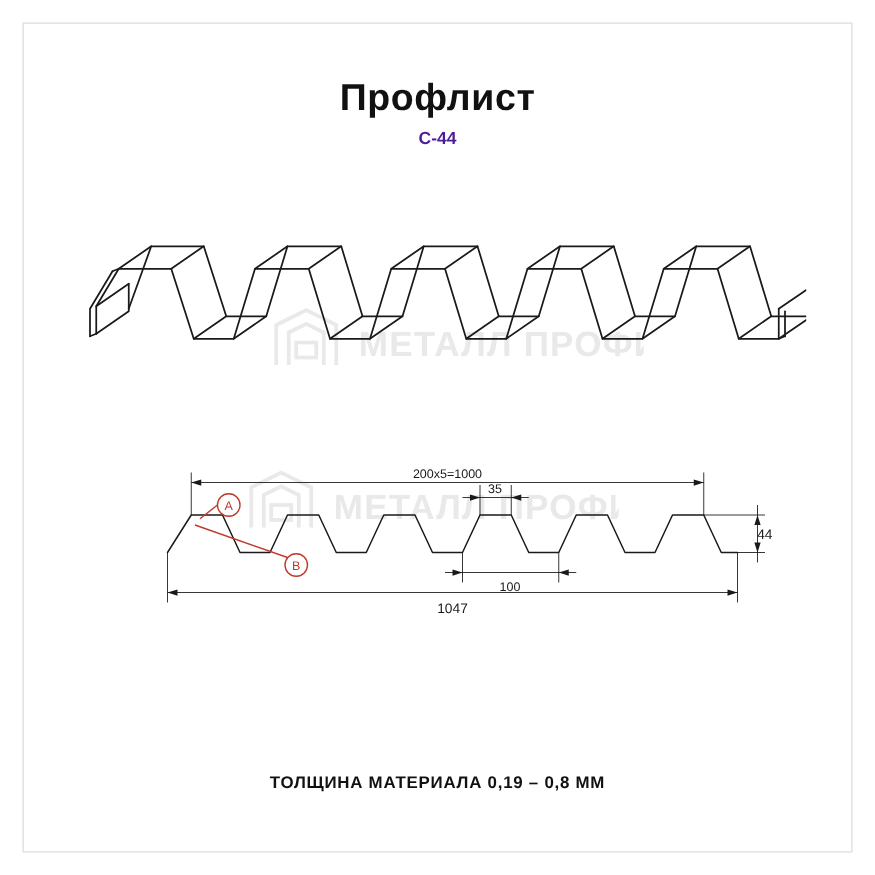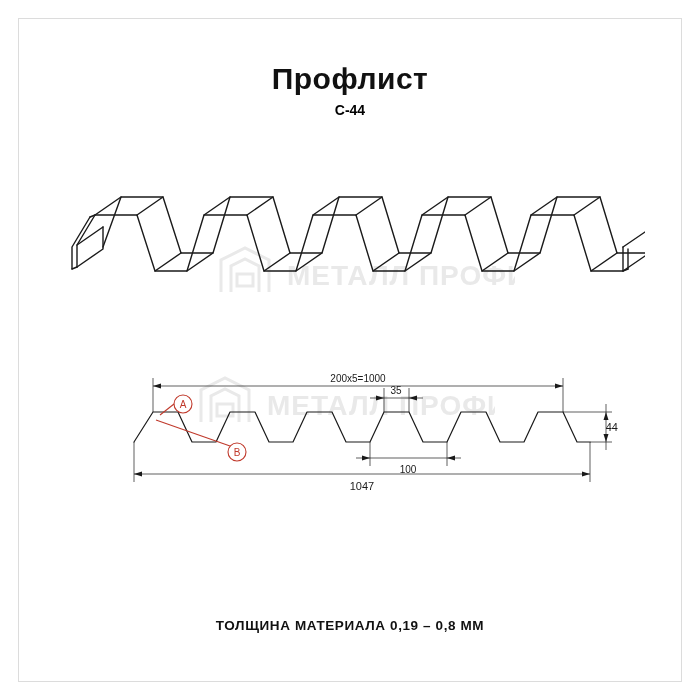--- a/index.html
+++ b/index.html
@@ -42,21 +42,21 @@
     color: #111111;
   }
   .subtitle {
     position: absolute;
     top: 102px;
     left: 0;
     width: 700px;
     text-align: center;
     font-size: 14px;
     font-weight: bold;
-    color: #000000;
+    color: #4c1d95;
   }
   .footer {
     position: absolute;
     top: 618px;
     left: 0;
     width: 700px;
     text-align: center;
     font-size: 13.5px;
     font-weight: bold;
     letter-spacing: 0.6px;

